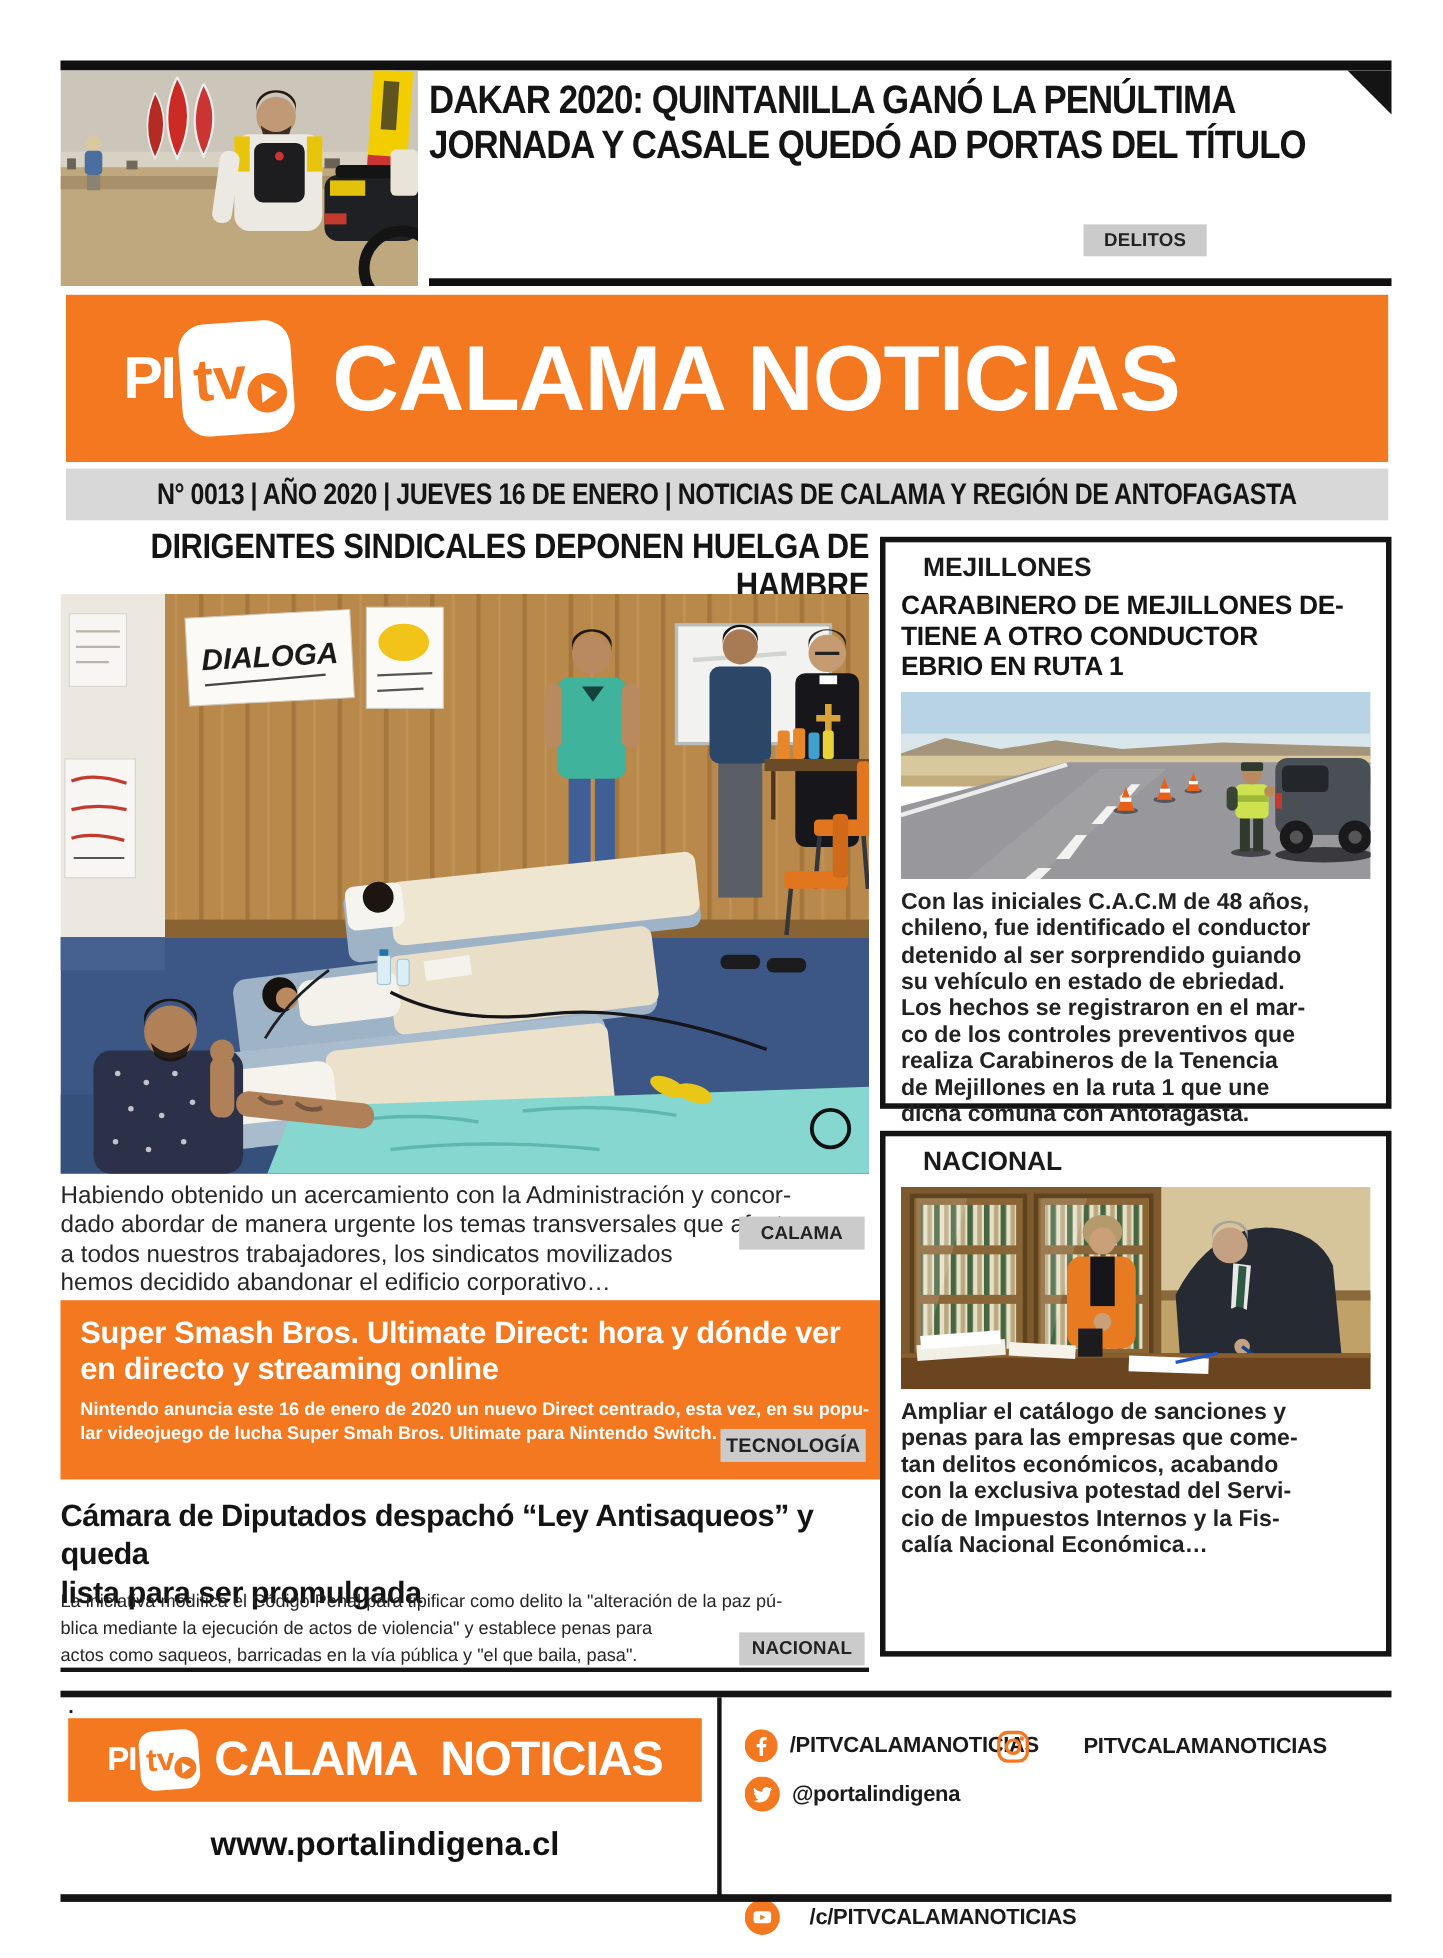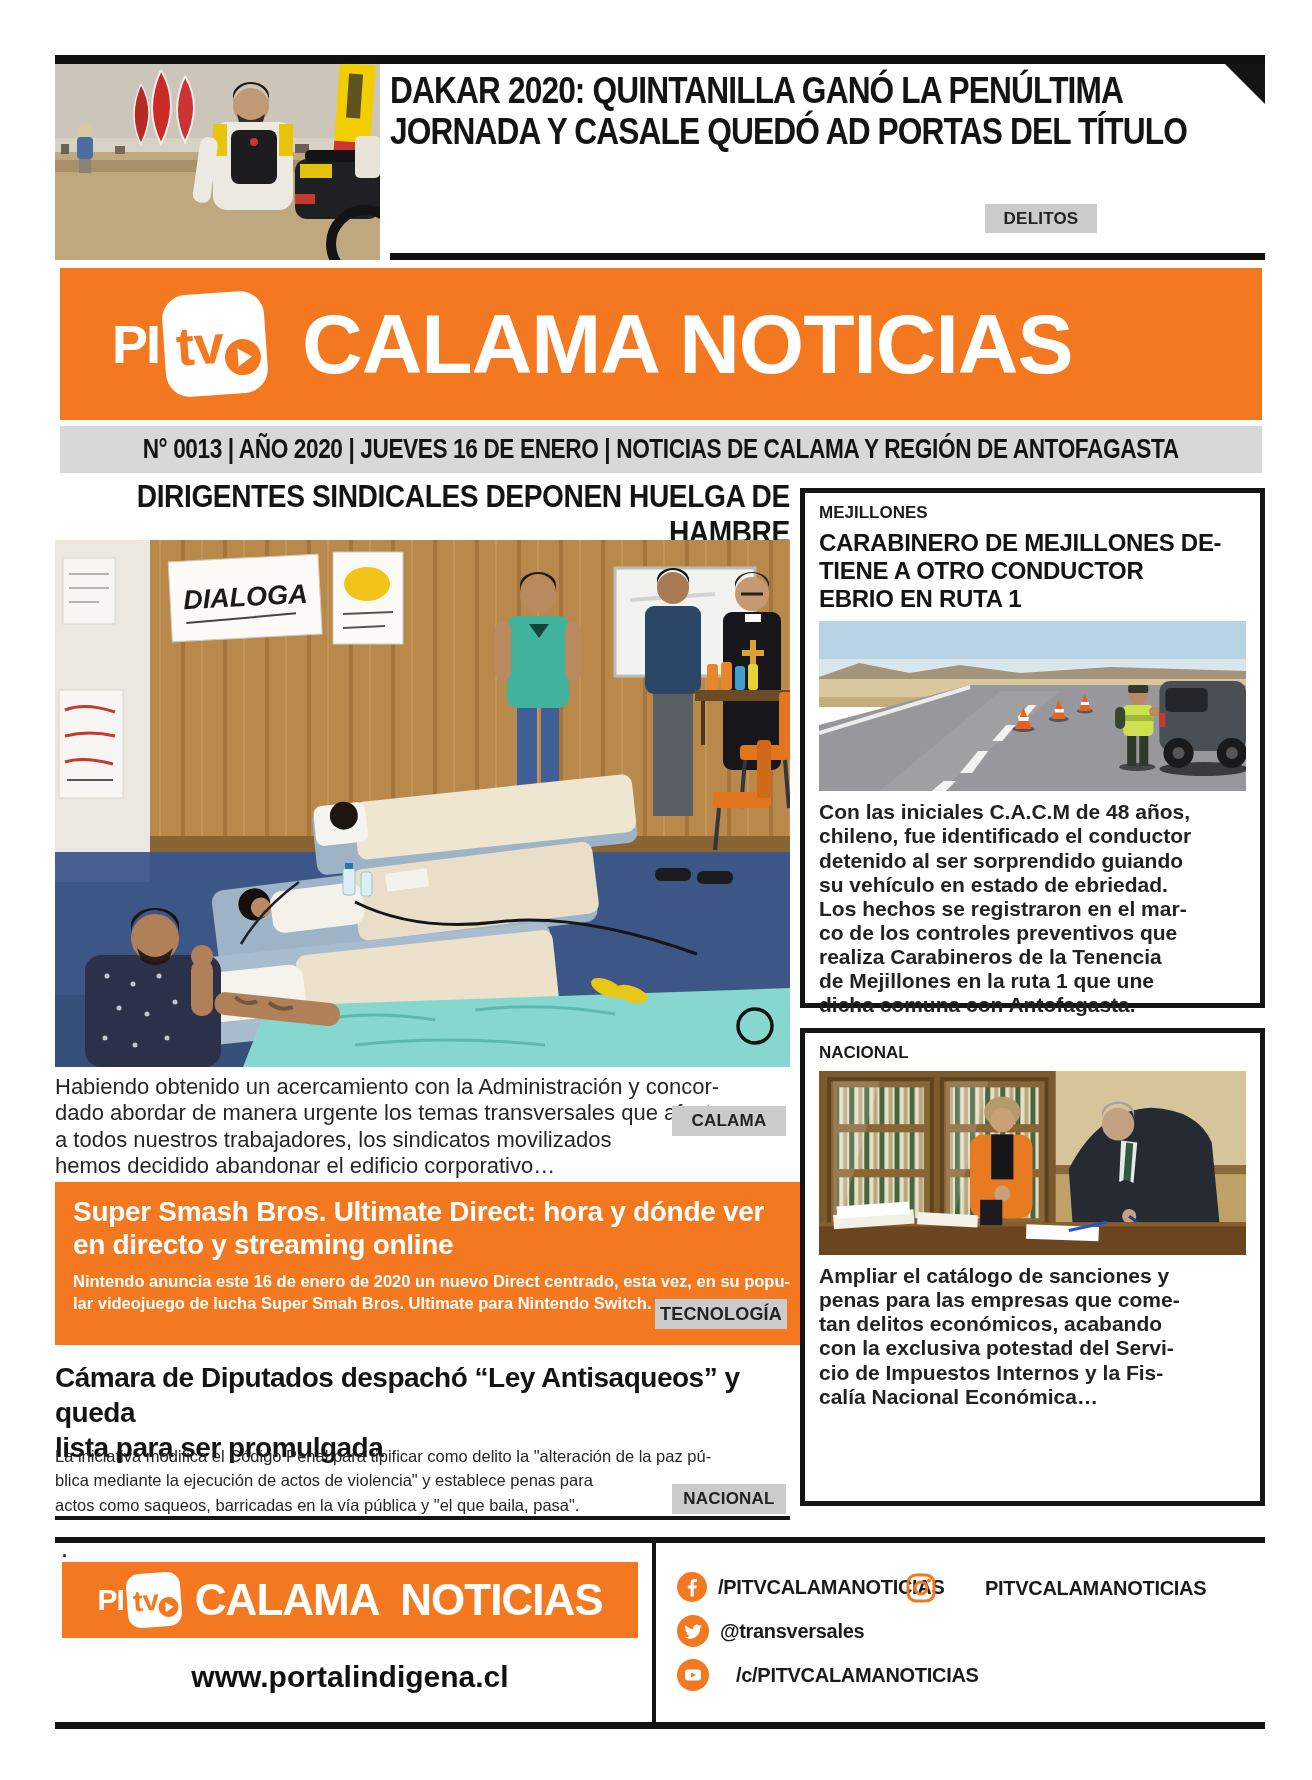--- a/index.html
+++ b/index.html
@@ -82,39 +82,39 @@
   .rule { position:absolute; background:#141414; }
   #rule-left  { left:55px; top:1516px; width:735px; height:4px; }
   #rule-mid   { left:55px; top:1537px; width:1210px; height:6px; }
   #rule-bottom{ left:55px; top:1722px; width:1210px; height:7px; }
 
   
   .sidebox { position:absolute; left:800px; width:465px; background:#fff;
     border:5px solid #141414; padding:10px 14px; }
   #box-mejillones { top:488px; height:520px; }
   #box-nacional   { top:1028px; height:478px; }
-  .boxlabel { font-size:17px; font-weight:700; color:#1a1a1a; }
+  .boxlabel { font-size:24px; font-weight:700; color:#1a1a1a;margin-left:20px; }
   .boxhead  { margin-top:6px; font-size:24px; font-weight:800; line-height:1.17; letter-spacing:-.3px; color:#141414; }
   .boxphoto { display:block; margin-top:8px; width:100%; }
   .boxbody  { margin-top:9px; font-size:21px; font-weight:600; line-height:1.15; color:#222; }
 
   
   #footer-dot { left:62px; top:1549px; width:4px; height:4px; font-size:18px; font-weight:700; line-height:4px; }
   #footer-banner { left:62px; top:1562px; width:576px; height:76px; background:#f4781f;
     display:flex; align-items:center; justify-content:center; gap:14px; }
   #footer-banner .brand { color:#fff; font-size:44px; font-weight:800; letter-spacing:-1px; white-space:pre; }
   #footer-site { left:62px; top:1660px; width:576px; text-align:center;
     font-size:30px; font-weight:700; color:#111; }
   #footer-divider { left:652px; top:1543px; width:4px; height:180px; background:#141414; }
   .social { position:absolute; display:flex; align-items:center; gap:11px; }
   .social .txt { font-size:20px; font-weight:700; color:#1a1a1a; letter-spacing:-.3px; }
   #social-facebook  { left:677px; top:1572px; }
   #social-instagram { left:905px; top:1572px;gap:48px; }
   #social-twitter   { left:677px; top:1615px; }
-  #social-youtube   { left:677px; top:1659px;gap:27px; }
+  #social-youtube   { left:677px; top:1727px;gap:27px; }
   .social svg { display:block; }
 </style>
 </head>
 <body>
 
 <div class="abs" id="top-story">
   <div class="topbar"></div>
   <div class="fold"></div>
 
   <svg id="dakar-photo" viewBox="0 0 325 196" preserveAspectRatio="none">
@@ -505,21 +505,21 @@
     <circle cx="24" cy="8.4" r="2" fill="#f4781f"></circle>
   </svg>
   <span class="txt">PITVCALAMANOTICIAS</span>
 </div>
 
 <div class="social" id="social-twitter">
   <svg width="32" height="32" viewBox="0 0 32 32">
     <circle cx="16" cy="16" r="16" fill="#f4781f"></circle>
     <path d="M25 11.2c-.65.3-1.35.5-2.05.6.75-.45 1.3-1.15 1.57-2-.7.42-1.47.72-2.27.88a3.58 3.58 0 0 0-6.1 3.26 10.2 10.2 0 0 1-7.4-3.75 3.58 3.58 0 0 0 1.1 4.78c-.58-.02-1.13-.18-1.6-.44v.04c0 1.74 1.23 3.18 2.87 3.5-.52.15-1.06.17-1.6.07a3.58 3.58 0 0 0 3.34 2.48A7.2 7.2 0 0 1 7.5 22.1a10.1 10.1 0 0 0 5.48 1.6c6.57 0 10.17-5.44 10.17-10.16v-.46c.7-.5 1.3-1.13 1.85-1.88z" fill="#fff"></path>
   </svg>
-  <span class="txt">@transversales</span>
+  <span class="txt">@portalindigena</span>
 </div>
 
 <div class="social" id="social-youtube">
   <svg width="32" height="32" viewBox="0 0 32 32">
     <circle cx="16" cy="16" r="16" fill="#f4781f"></circle>
     <rect x="8" y="10.5" width="16" height="11" rx="3" fill="#fff"></rect>
     <polygon points="14,13.5 14,18.5 19,16" fill="#f4781f"></polygon>
   </svg>
   <span class="txt">/c/PITVCALAMANOTICIAS</span>
 </div>

